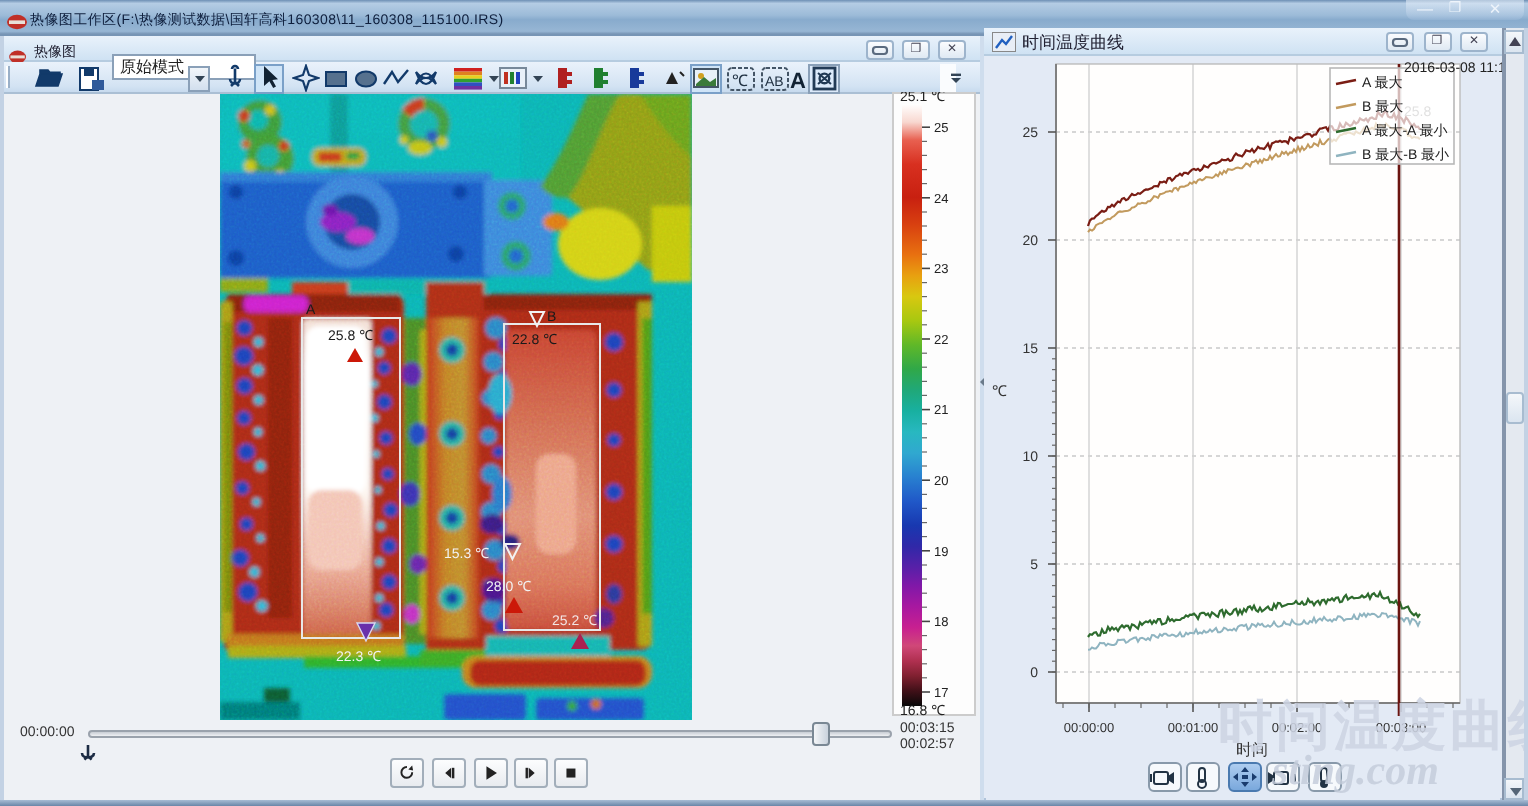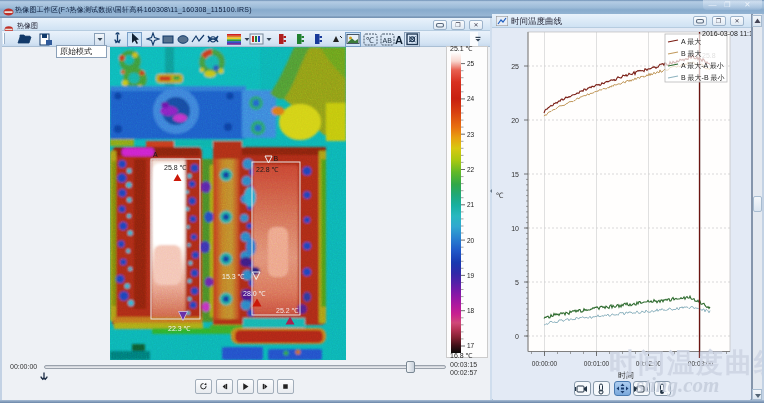--- a/index.html
+++ b/index.html
@@ -52,21 +52,21 @@
 <div class="abs" id="toolbar"></div>
 <div class="abs" style="left:3px;top:33px;width:2px;height:11px;border-left:1px solid #fff;border-right:1px solid #9ab0c8;"></div>
 <svg class="abs" style="left:17px;top:32px;" width="16" height="14" viewBox="0 0 16 14">
     <path d="M1 11 L3 5 L14 5 L12 11 Z M3 5 L3 3 L7 3 L8 4.2 L13 4.2 L13 5" fill="#123a6a" stroke="#123a6a" stroke-width="0.8"></path>
   </svg>
 <svg class="abs" style="left:37px;top:32px;" width="16" height="14" viewBox="0 0 16 14">
     <rect x="3" y="2" width="9" height="11" fill="#fff" stroke="#123a6a"></rect>
     <rect x="5" y="2" width="5" height="4" fill="#123a6a"></rect>
     <rect x="9" y="8" width="6" height="5" fill="#305a9a"></rect>
   </svg>
-<div class="abs" style="left:56px;top:45px;width:51px;height:13px;background:#fff;border:1px solid #8aa0b8;font-size:8px;color:#222;line-height:12px;padding-left:3px;">原始模式</div>
+<div class="abs" style="left:56px;top:27px;width:72px;height:13px;background:#fff;border:1px solid #8aa0b8;font-size:8px;color:#222;line-height:12px;padding-left:3px;">原始模式</div>
 <div class="abs" style="left:94px;top:32.5px;width:11px;height:13px;background:linear-gradient(#f2f6fa,#d2dfee);border:1px solid #8aa0b8;"></div>
 <svg class="abs" style="left:96px;top:33px;" width="8" height="13" viewBox="0 0 8 13">
     <path d="M1.5 5 L4 8 L6.5 5 Z" fill="#345"></path>
   </svg>
 <svg class="abs" style="left:111px;top:32px;" width="13" height="14" viewBox="0 0 13 14">
     <path d="M6.5 2.2 L6.5 9 M4 7.5 C4 10.5 9 10.5 9 7.5 M4.5 11 L6.5 9 L8.5 11 M5 2.5 A1.5 1.5 0 1 1 8 2.5" stroke="#123a6a" stroke-width="1.3" fill="none"></path>
   </svg>
 <div class="abs" style="left:127px;top:31.5px;width:15px;height:15px;background:#cfe4f7;border:1px solid #7aa0c8;"></div>
 <svg class="abs" style="left:128px;top:32px;" width="13" height="14" viewBox="0 0 13 14">
     <path d="M4 1 L4 11 L6.7 8.6 L8.6 12 L10 11.2 L8.2 8 L11 7.6 Z" fill="#123"></path>

